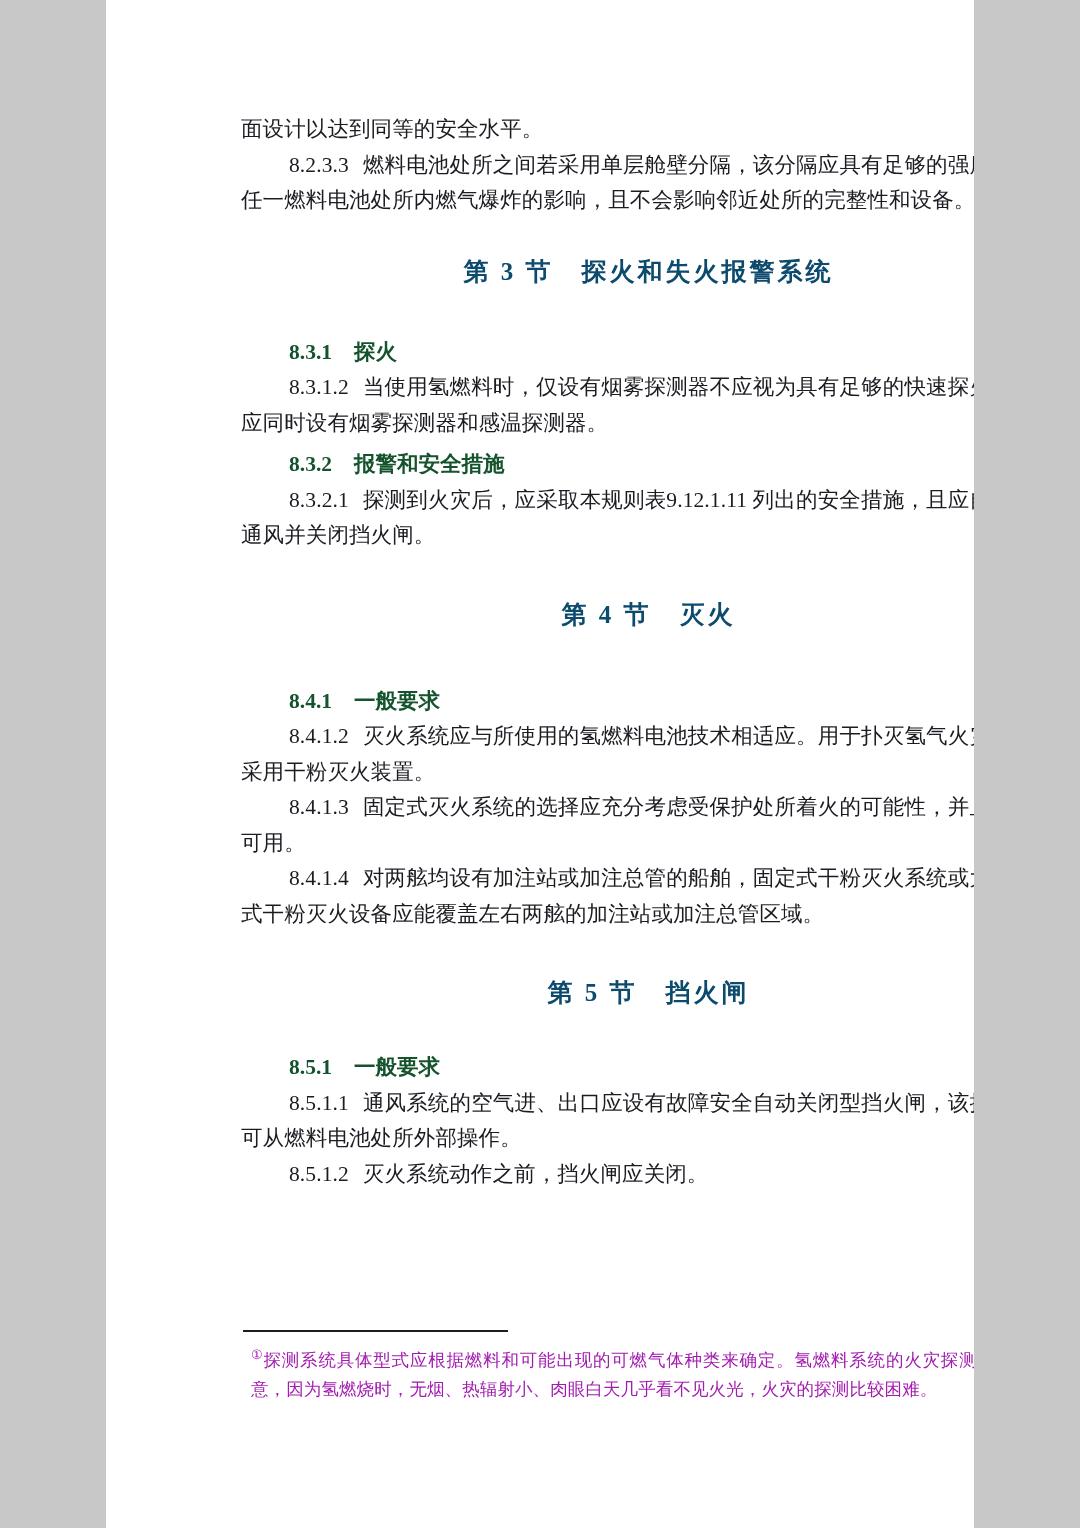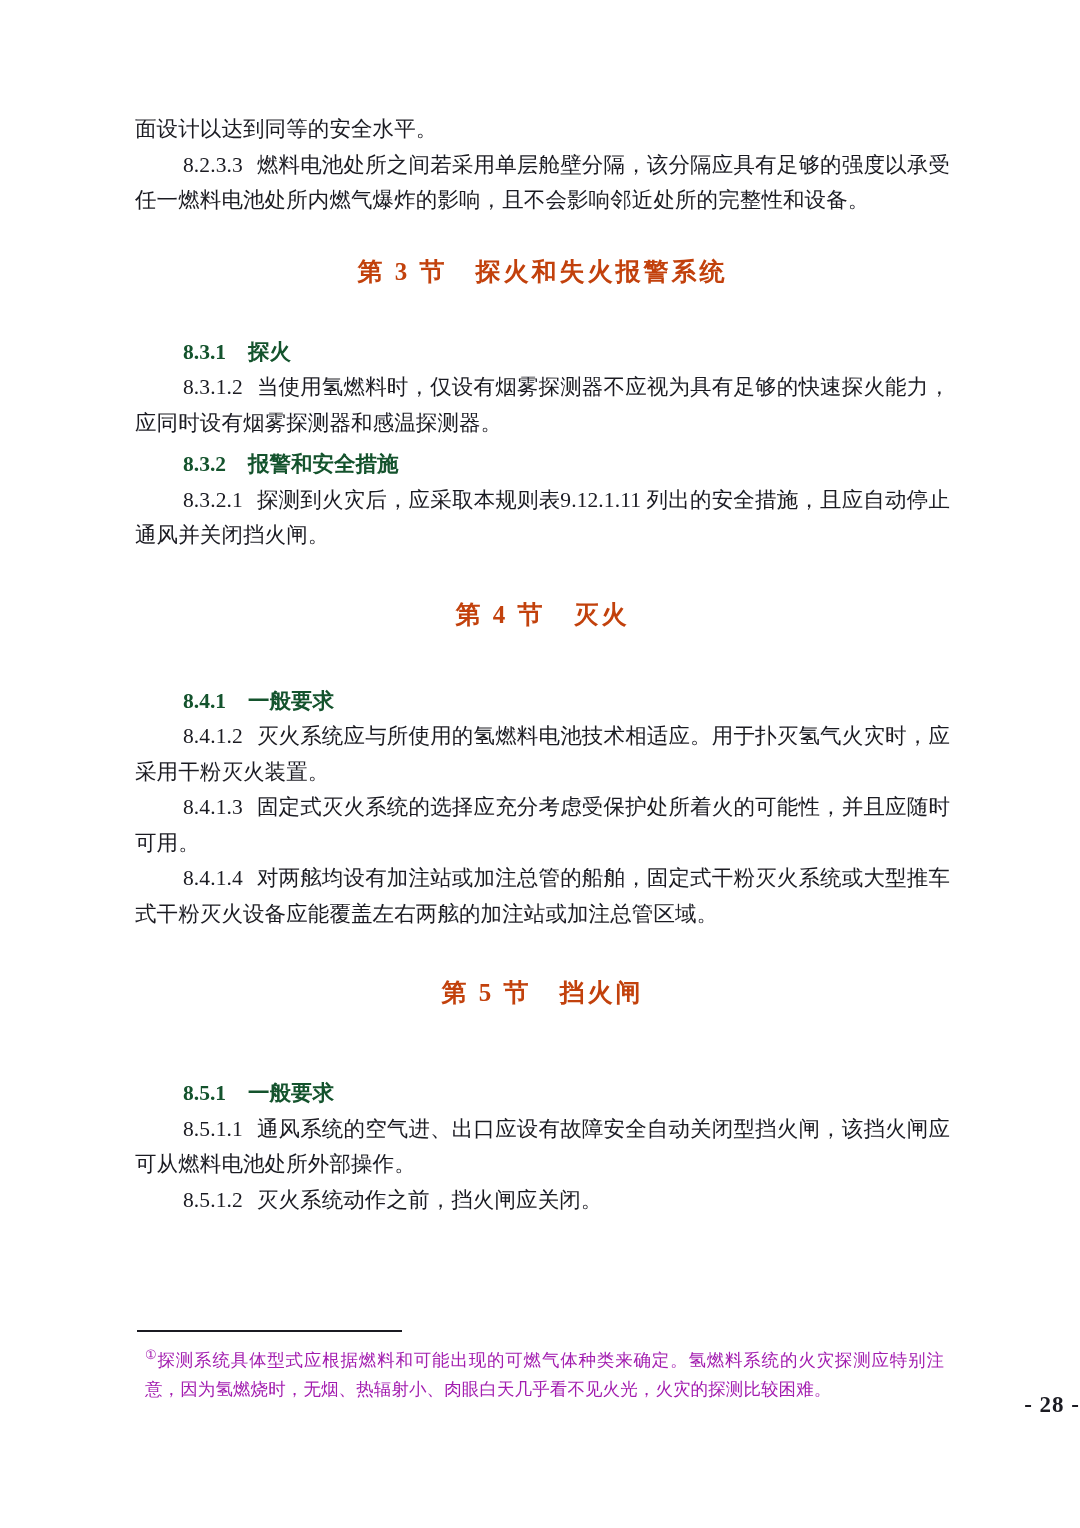--- a/index.html
+++ b/index.html
@@ -5,21 +5,21 @@
   html, body {
     margin: 0;
     padding: 0;
     background: #c8c8c8;
   }
   body {
     font-family: "Liberation Serif", "DejaVu Serif", serif;
   }
   .page {
     position: relative;
-    width: 1080px;
+    width: 868px;
     height: 1528px;
     margin: 0 auto;
     background: #ffffff;
     box-sizing: border-box;
     overflow: hidden;
   }
   .content {
     position: absolute;
     left: 135px;
     top: 112px;
@@ -39,28 +39,28 @@
   }
   .num {
     font-family: "Liberation Serif", "DejaVu Serif", serif;
   }
   .gap-sm { height: 6px; }
   .section-title {
     text-align: center;
     font-size: 25px;
     line-height: 34px;
     font-weight: 700;
-    color: #c2410c;
+    color: #0c4a6e;
     letter-spacing: 3px;
     margin: 0;
     font-family: "Liberation Serif", "DejaVu Serif", serif;
   }
   .title-block-1 { margin-top: 36px; margin-bottom: 46px; }
   .title-block-2 { margin-top: 44px; margin-bottom: 52px; }
-  .title-block-3 { margin-top: 44px; margin-bottom: 66px; }
+  .title-block-3 { margin-top: 44px; margin-bottom: 40px; }
   .sub-head {
     font-size: 21.5px;
     line-height: 35.5px;
     font-weight: 700;
     color: #14532d;
     margin: 0;
     padding-left: 48px;
   }
   .sub-head .sh-num { letter-spacing: 0; }
   .sub-head .sh-txt { padding-left: 22px; }

